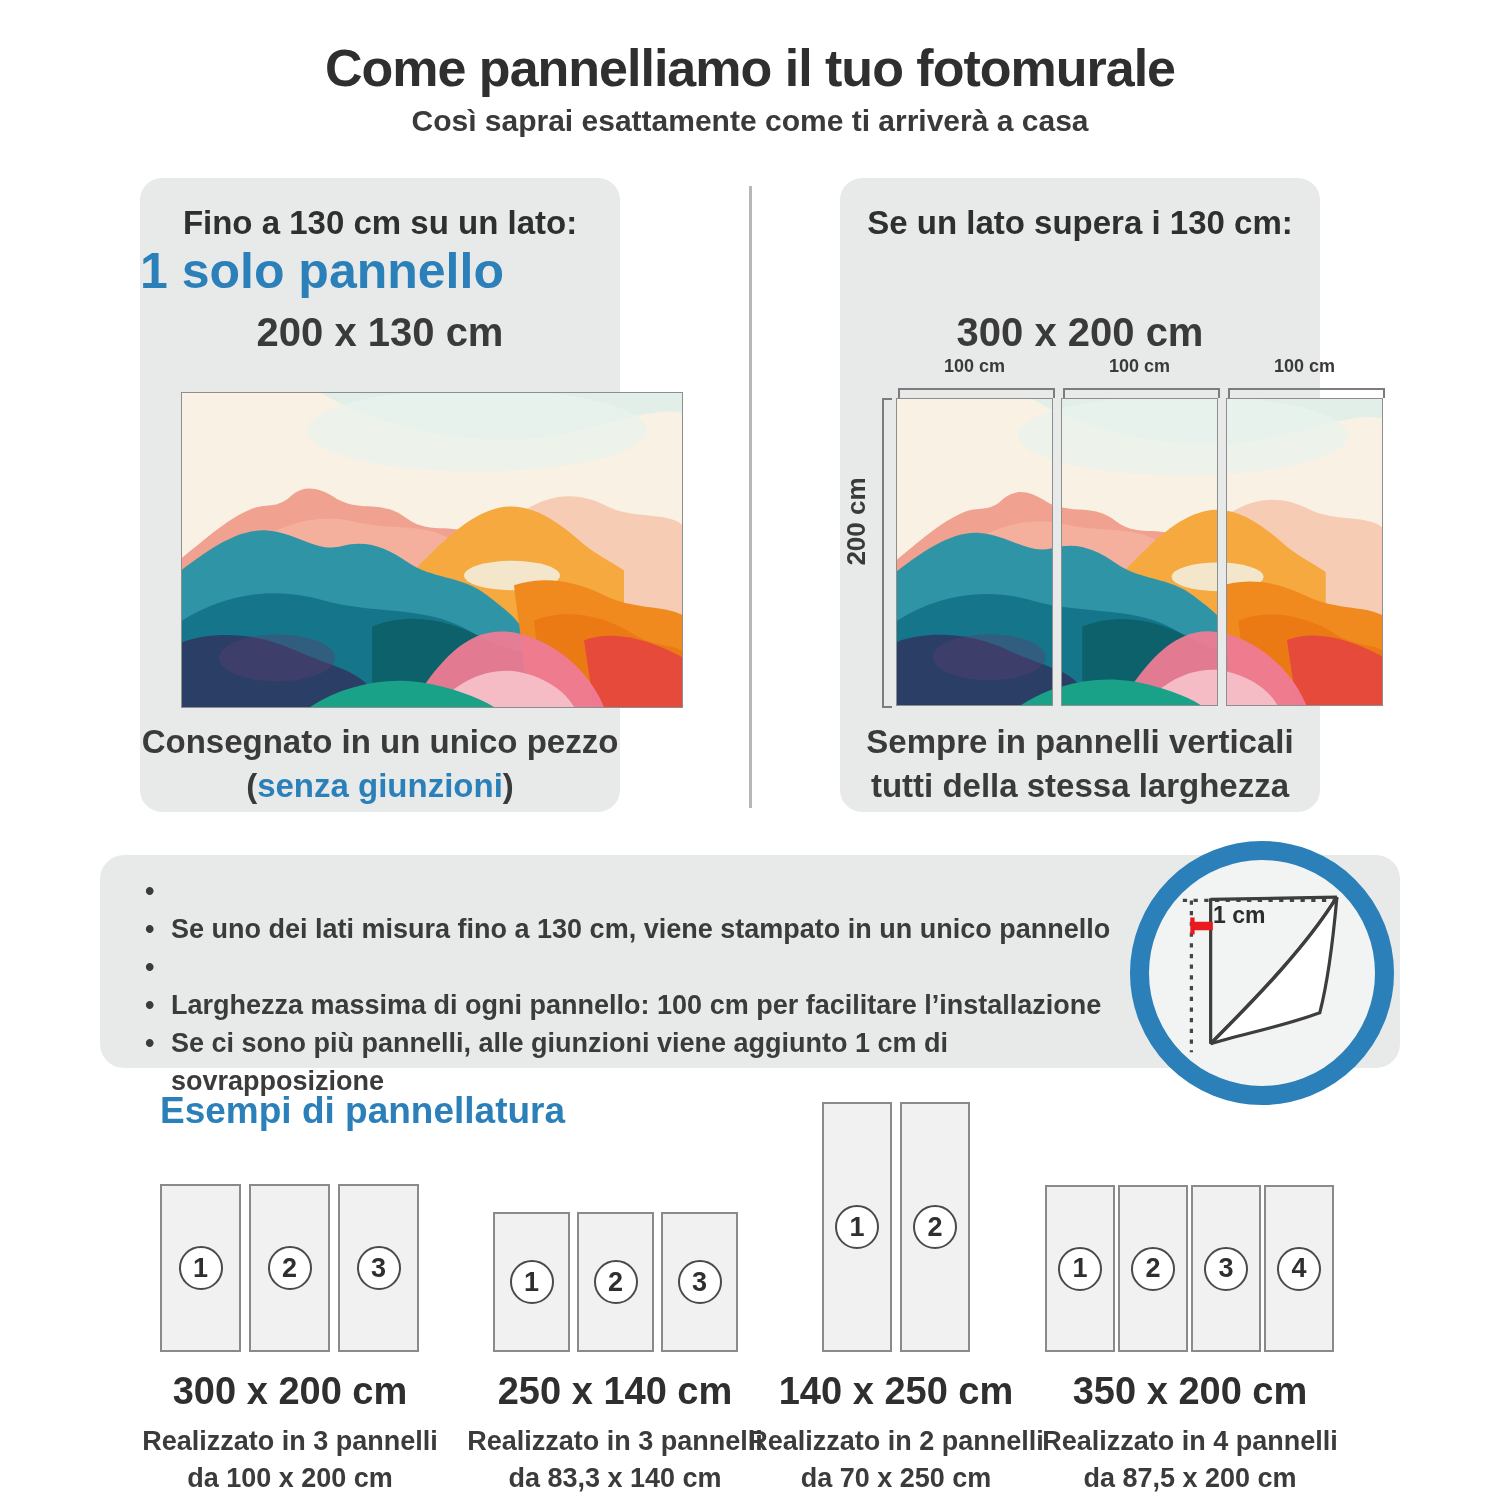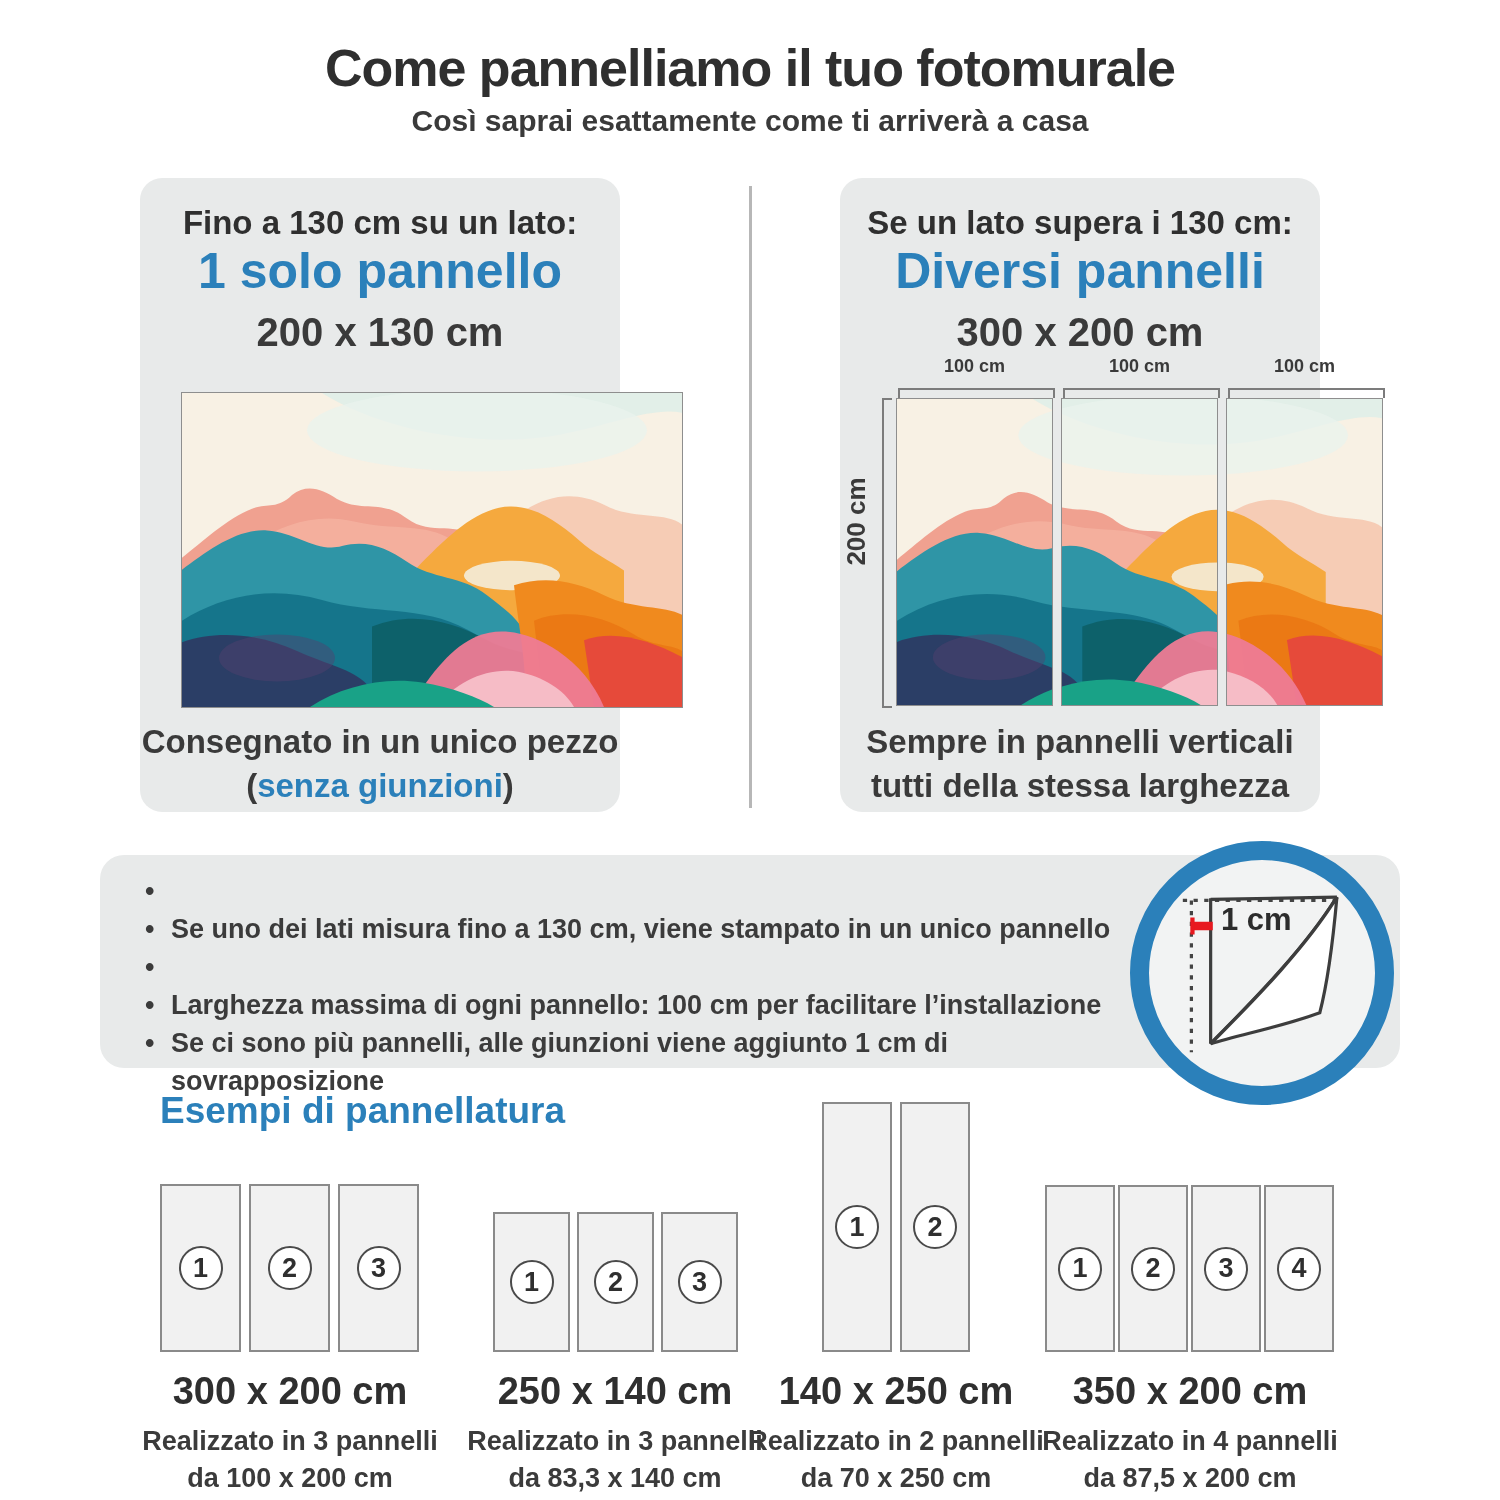--- a/index.html
+++ b/index.html
@@ -14,21 +14,21 @@
   .title{left:0;right:0;top:38px;font-size:52px;font-weight:800;letter-spacing:-1px;color:#2f2f2f;text-align:center;}
   .subtitle{left:0;right:0;top:104px;font-size:30px;font-weight:700;color:#3a3a3a;text-align:center;}
 
   
   .gbox{background:#e8eaea;border-radius:22px;width:480px;height:634px;top:178px;margin-left:18px;}
   #box-single{left:122px;}
   #box-multi{left:822px;}
   .vdivider{left:749px;top:186px;width:3px;height:622px;background:#b7b7b7;}
 
   .box-condition{left:0;right:0;top:26px;font-size:33px;font-weight:800;color:#2f2f2f;text-align:center;}
-  .box-headline{left:0;right:0;top:64px;font-size:50px;font-weight:800;text-align:center;}
+  .box-headline{left:0;right:0;top:64px;font-size:50px;font-weight:800;text-align:left;}
   .box-size{left:0;right:0;top:132px;font-size:40px;font-weight:800;color:#3a3a3a;text-align:center;}
 
   .art-frame{left:41px;top:214px;width:500px;height:314px;border:1px solid #8e8e8e;background:#f8f1e4;}
   .art-frame svg{display:block;}
 
   .box-caption{left:0;right:0;top:542px;font-size:33px;font-weight:600;color:#3a3a3a;text-align:center;line-height:44px;}
 
   
   .slices{left:56px;top:220px;width:487px;height:308px;display:flex;gap:8px;}
   .slice{width:157px;height:308px;overflow:hidden;border:1px solid #8e8e8e;box-sizing:border-box;background:#f8f1e4;position:relative;}
@@ -40,21 +40,21 @@
   .hlabel{left:-44px;top:328px;width:120px;font-size:26px;font-weight:600;color:#3a3a3a;text-align:center;transform:rotate(-90deg);transform-origin:center;}
 
   
   .band{left:100px;top:855px;width:1300px;height:213px;background:#e8eaea;border-radius:24px;}
   .bullets{left:145px;top:872px;width:1010px;}
   .bullet{display:flex;font-size:27px;font-weight:600;color:#3b3b3b;line-height:38px;}
   .bullet .dot{width:26px;flex:0 0 26px;}
 
   .ring{left:1130px;top:841px;width:264px;height:264px;border-radius:50%;background:#f2f3f3;border:19px solid #2b80ba;box-sizing:border-box;overflow:hidden;}
   .ring svg{display:block;margin:4px auto 0;}
-  .overlap-label{left:64px;top:42px;font-size:31px;font-weight:800;color:#2c2c2c;padding-left:8px;}
+  .overlap-label{left:64px;top:42px;font-size:23px;font-weight:800;color:#2c2c2c;}
 
   
   .ex-heading{left:160px;top:1090px;font-size:37px;font-weight:800;color:#2b80ba;}
   .panel-row{display:flex;position:absolute;}
   .ex-panel{background:#f1f1f1;border:2px solid #8a8a8a;box-sizing:border-box;display:flex;align-items:center;justify-content:center;}
   .num-circle{width:44px;height:44px;border-radius:50%;background:#fff;border:2px solid #4a4a4a;box-sizing:border-box;
     display:flex;align-items:center;justify-content:center;font-size:27px;font-weight:800;color:#2f2f2f;}
   #ex-row-0{left:160px;top:1184px;gap:8px;}  #ex-row-0 .ex-panel{width:81px;height:168px;}
   #ex-row-1{left:493px;top:1212px;gap:7px;}  #ex-row-1 .ex-panel{width:77px;height:140px;}
   #ex-row-2{left:822px;top:1102px;gap:8px;}  #ex-row-2 .ex-panel{width:70px;height:250px;}
@@ -110,21 +110,20 @@
   <div class="abs box-caption">
     <span>Consegnato in un unico pezzo</span><br>
     <span>(</span><span class="blue" style="font-weight:800">senza giunzioni</span><span>)</span>
   </div>
 </div>
 
 <div class="abs vdivider"></div>
 
 <div class="abs gbox" id="box-multi">
   <div class="abs box-condition">Se un lato supera i 130 cm:</div>
-  <div class="abs box-headline blue">Diversi pannelli</div>
   <div class="abs box-size">300 x 200 cm</div>
 
   <div class="abs wlabel" style="left:56px">100 cm</div>
   <div class="abs wlabel" style="left:221px">100 cm</div>
   <div class="abs wlabel" style="left:386px">100 cm</div>
   <div class="abs wbracket" style="left:58px"></div>
   <div class="abs wbracket" style="left:223px"></div>
   <div class="abs wbracket" style="left:388px"></div>
 
   <div class="abs hbracket"></div>

